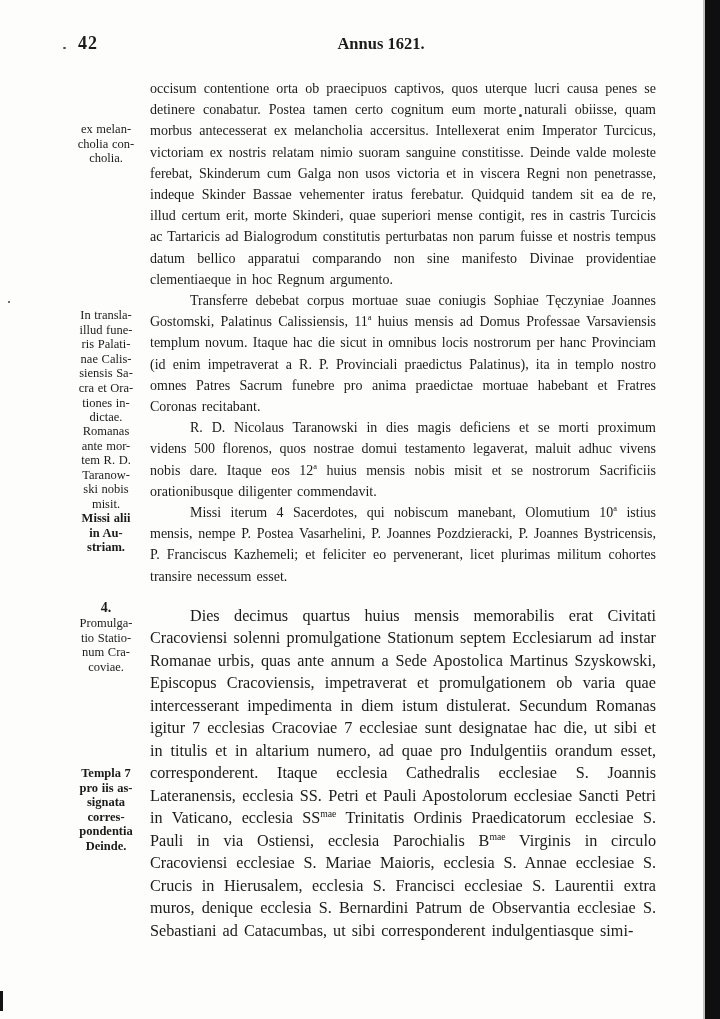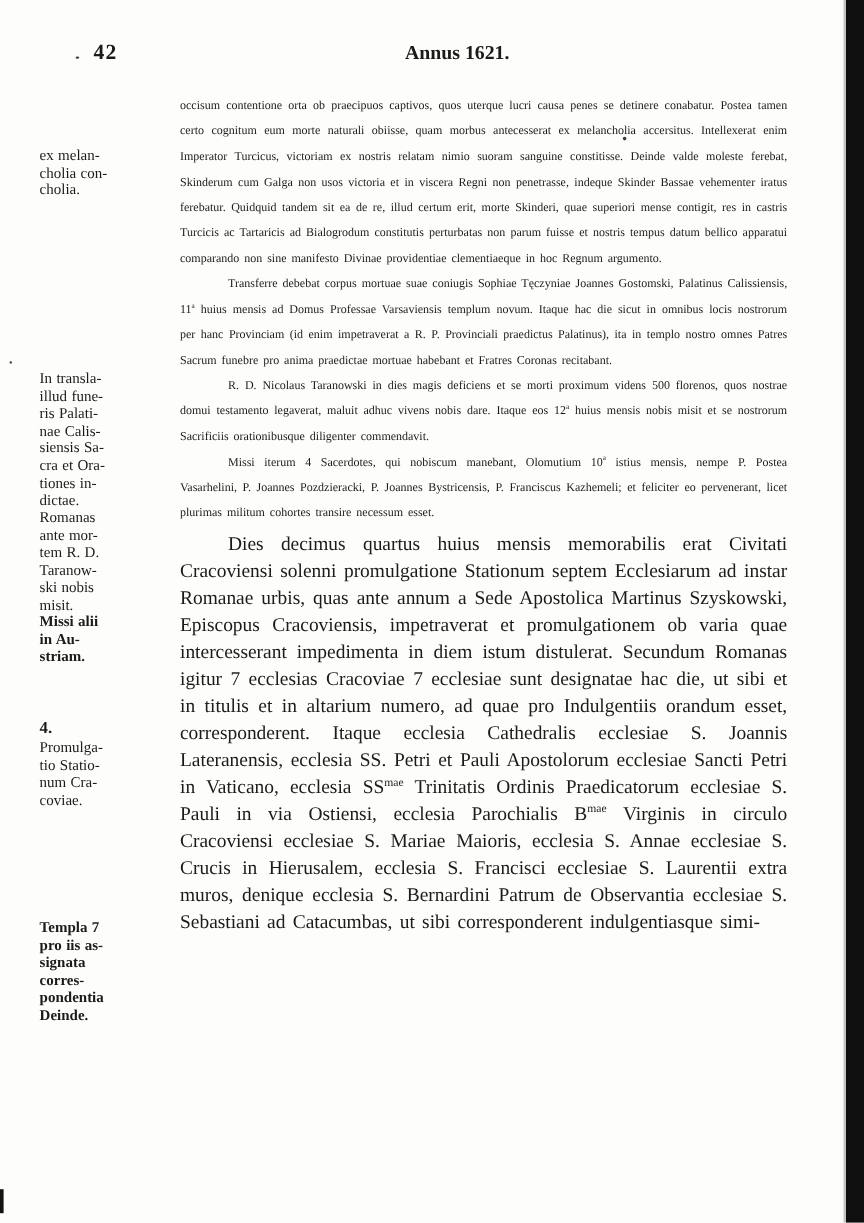--- a/index.html
+++ b/index.html
@@ -16,37 +16,37 @@
   .speck-1{left:519px;top:114px;width:3px;height:3px;}
   .speck-2{left:8px;top:301px;width:2px;height:2px;}
   .speck-3{left:63px;top:47px;width:3px;height:2px;}
 
   
   .page-number{position:absolute;left:42px;top:33px;font-size:18px;font-weight:bold;letter-spacing:1px;margin-left:36px;}
   .running-head{position:absolute;left:0;top:34px;width:762px;text-align:center;font-size:16.5px;font-weight:bold;}
 
   
   .margin-notes{position:absolute;left:33px;top:0;width:114px;}
-  .margin-note{position:absolute;left:0;width:114px;
+  .margin-note{position:absolute;left:16px;width:114px;text-align:center;
     font-size:12.5px;line-height:14.6px;word-spacing:0.5px;}
   .note-0{top:122px;}
   .note-1{top:308px;}
   .note-2{top:424px;}
   .note-3{top:511px;font-weight:bold;}
   .note-4{top:600px;}
   .note-5{top:766px;font-weight:bold;}
   .note-number{font-weight:bold;font-size:14px;line-height:16px;}
 
   
   .text-column{position:absolute;left:150px;top:78px;width:506px;text-align:justify;}
   .para{margin:0;padding:0;}
-  .para.body{font-size:10px;line-height:21.2px;word-spacing:1.6px;}
+  .para.body{font-size:14px;line-height:21.2px;word-spacing:1.6px;}
   .para.section{font-size:16.2px;line-height:22.5px;word-spacing:2px;}
   .para.indent{text-indent:40px;}
-  .para.gap{margin-top:4px;}
+  .para.gap{margin-top:18px;}
   sup{font-size:60%;vertical-align:super;line-height:0;letter-spacing:0;}
 </style>
 </head>
 <body>
 
 <div class="page-number">42</div>
 <div class="running-head">Annus 1621.</div>
 
 <div class="margin-notes">
     <div class="margin-note note-0">

